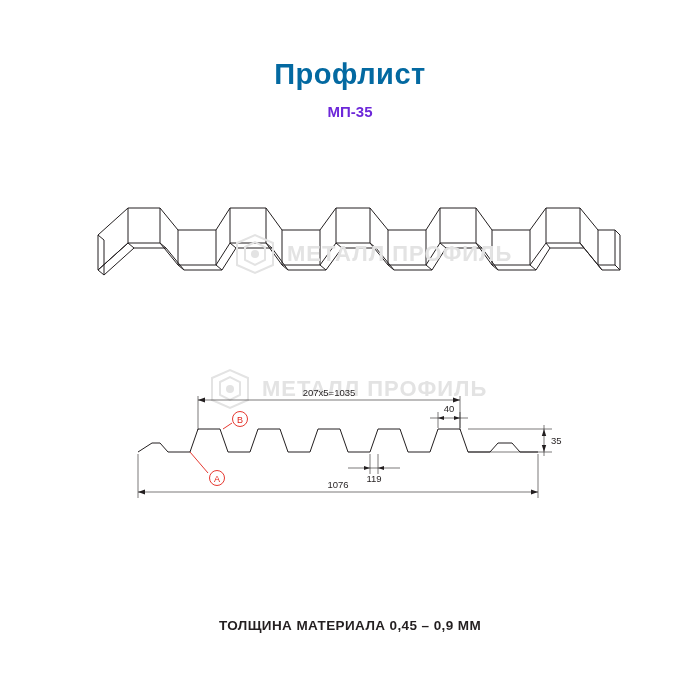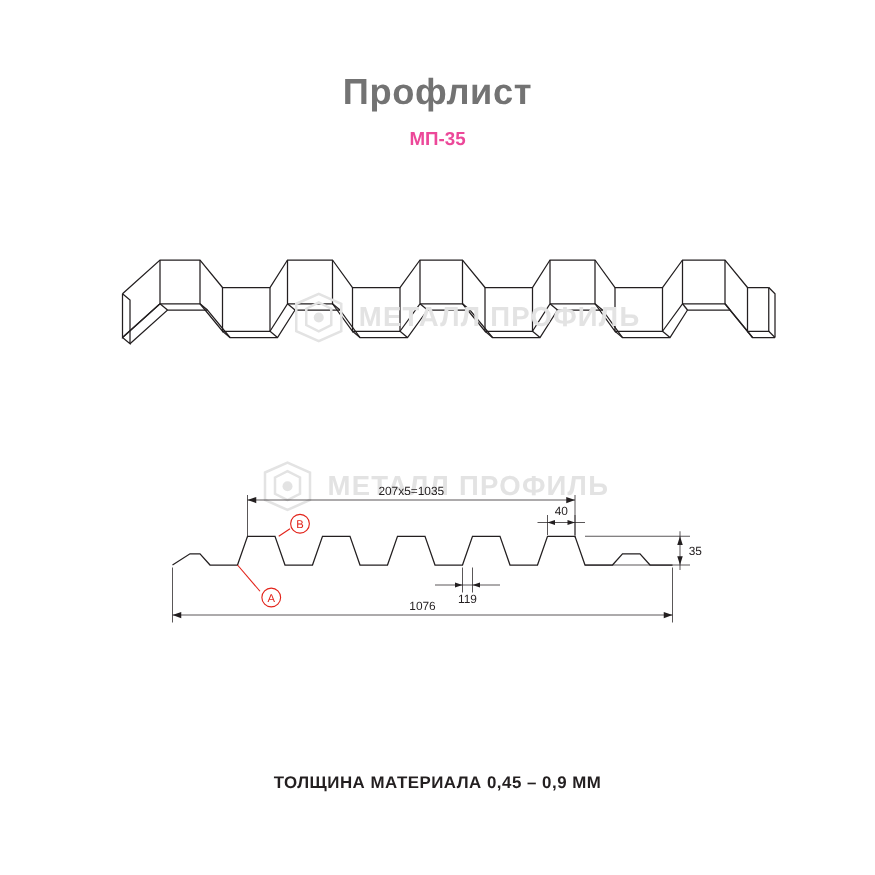--- a/index.html
+++ b/index.html
@@ -22,31 +22,31 @@
   }
   .title {
     position: absolute;
     top: 58px;
     left: 0;
     width: 700px;
     text-align: center;
     font-size: 29px;
     font-weight: bold;
     letter-spacing: 0.5px;
-    color: #737373;
+    color: #0369a1;
   }
   .subtitle {
     position: absolute;
     top: 103px;
     left: 0;
     width: 700px;
     text-align: center;
     font-size: 15px;
     font-weight: bold;
-    color: #ec4899;
+    color: #6d28d9;
   }
   .footer {
     position: absolute;
     top: 618px;
     left: 0;
     width: 700px;
     text-align: center;
     font-size: 13.5px;
     font-weight: bold;
     letter-spacing: 0.4px;

